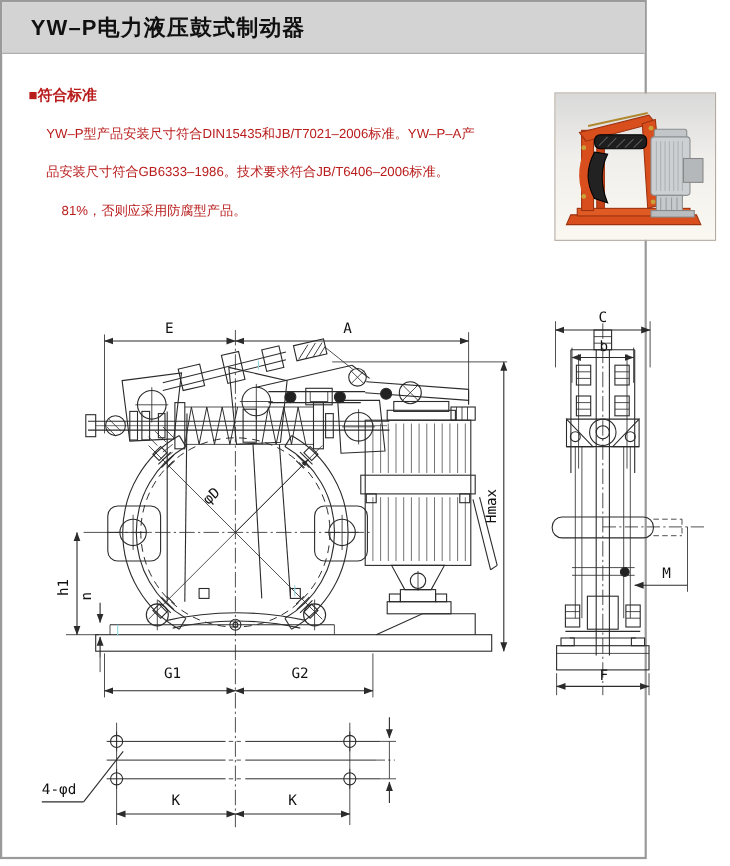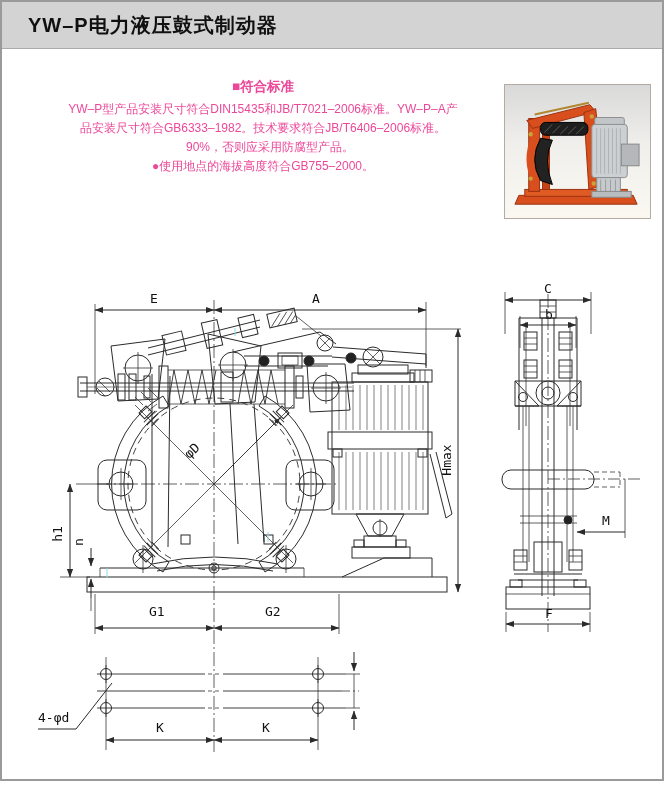--- a/index.html
+++ b/index.html
@@ -2,34 +2,34 @@
 <html><head>
 <meta charset="utf-8">
 <style>
   html,body { margin:0; padding:0; background:#ffffff; }
   body {
     width:664px; height:787px; position:relative;
     font-family:"Liberation Sans", sans-serif;
     -webkit-font-smoothing:antialiased;
   }
   .page {
-    position:absolute; left:0; top:0; width:664px; height:781px;
+    position:absolute; left:0; top:0; width:588px; height:781px;
     border:2px solid #9a9a9a; box-sizing:border-box; background:#fff;
   }
   .titlebar {
     height:46px; background:#d3d3d3; border-bottom:1px solid #ababab;
     display:flex; align-items:center;
   }
   .titlebar h1 {
     margin:0 0 0 26px; font-size:20px; font-weight:bold; color:#101010;
     letter-spacing:1px;
   }
-  .specs { position:absolute; left:24px; top:70px; width:474px; color:#ec4899;text-align:center; }
+  .specs { position:absolute; left:24px; top:70px; width:474px; color:#b91c1c; }
   .specs h2 { font-size:13.5px; font-weight:bold; margin:6px 0 4px 0; }
-  .specs p  { font-size:12px; line-height:19px; margin:0; }
+  .specs p  { font-size:12px; line-height:19px; margin:16px; }
   .specs p.indent { padding-left:14px; }
   .photo {
     position:absolute; left:502px; top:82px; width:147px; height:135px; margin:0;
     border:1px solid #b5aba2; box-sizing:border-box;
     background:linear-gradient(180deg,#d9d9d9 0%,#f0efec 45%,#faf8f1 100%);
   }
   .photo svg { display:block; width:100%; height:100%; }
   .drawing { position:absolute; left:0; top:250px; width:664px; height:530px; }
   .drawing svg { display:block; }
   .cad text { font-family:"DejaVu Sans Mono","Liberation Mono",monospace; font-size:13px; }
@@ -39,23 +39,22 @@
 
 <div class="page">
 
   <header class="titlebar">
     <h1>YW–P电力液压鼓式制动器</h1>
   </header>
 
   <section class="specs">
     <h2>■符合标准</h2>
     <p>YW–P型产品安装尺寸符合DIN15435和JB/T7021–2006标准。YW–P–A产</p>
-    <p>品安装尺寸符合GB6333–1982。技术要求符合JB/T6406–2006标准。</p>
-    <p class="indent">90%，否则应采用防腐型产品。</p>
-    <p>●使用地点的海拔高度符合GB755–2000。</p>
+    <p>品安装尺寸符合GB6333–1986。技术要求符合JB/T6406–2006标准。</p>
+    <p class="indent">81%，否则应采用防腐型产品。</p>
   </section>
 
   <figure class="photo">
     <svg viewBox="0 0 147 135">
       <g stroke="#9c3210" stroke-width="1">
         <path d="M14,112 L130,112 L134,121 L10,121 Z" fill="#d84e1d"></path>
         <rect x="20" y="106" width="104" height="7" fill="#e05a24"></rect>
         <rect x="24" y="34" width="11" height="74" fill="#d84e1d"></rect>
         <rect x="38" y="44" width="7" height="62" fill="#c74317"></rect>
         <path d="M22,36 L86,20 L92,27 L28,44 Z" fill="#d84e1d"></path>

